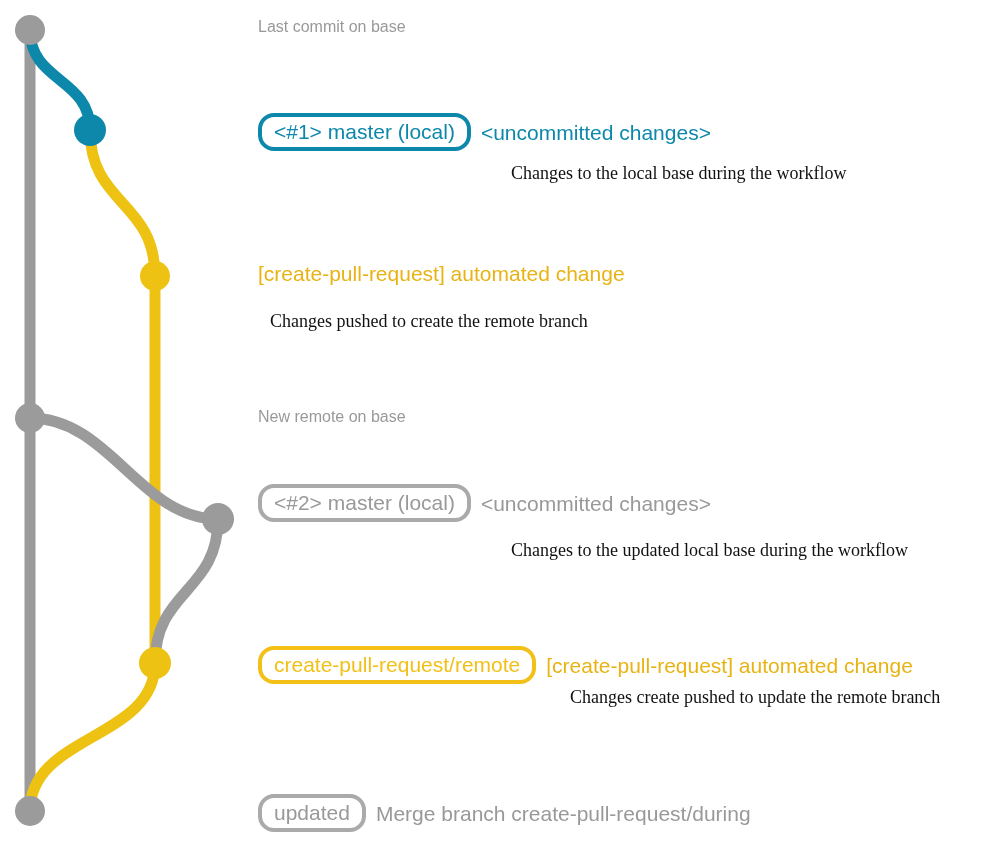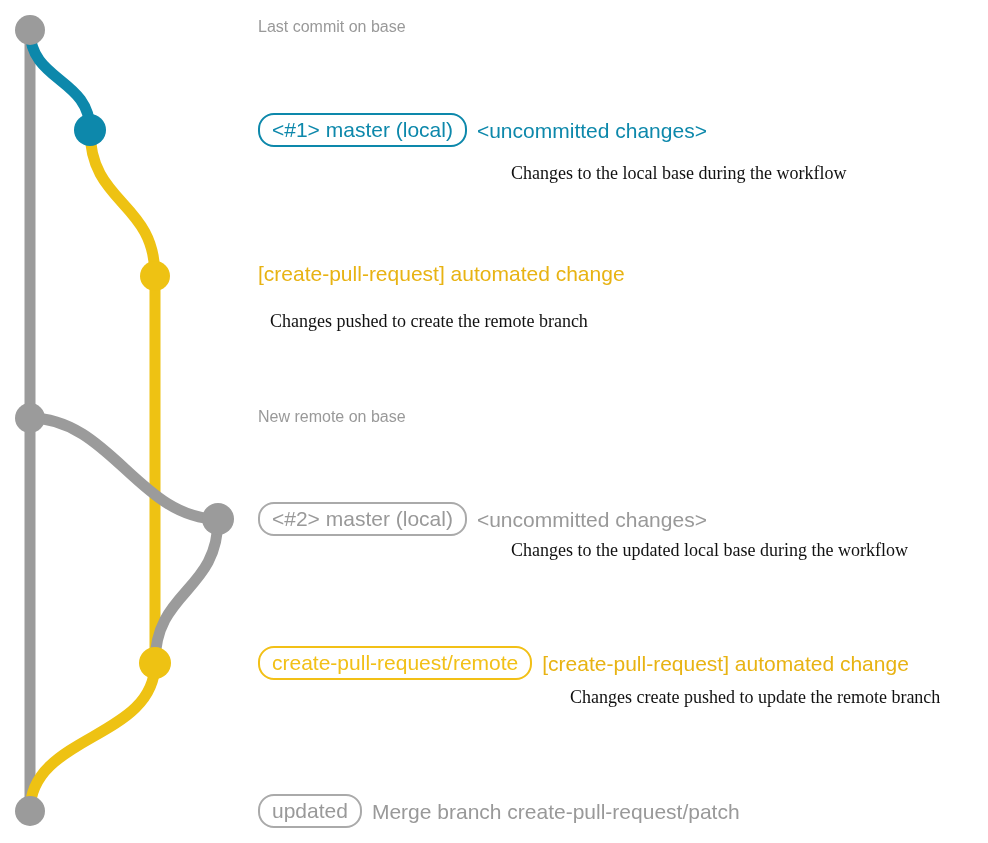--- a/index.html
+++ b/index.html
@@ -35,21 +35,21 @@
   }
   .sub {
     position: absolute;
     white-space: nowrap;
     font-family: "Liberation Serif", serif;
     font-size: 18px;
     color: #111111;
   }
   .badge {
     display: inline-block;
-    border: 2px solid #d946ef;
+    border: 4px solid #d946ef;
     border-radius: 16px;
     padding: 4px 12px 5px 12px;
     font-size: 21px;
     line-height: 1;
     background: #ffffff;
     margin-right: 10px;
   }
   .badge-teal   { border-color: #0d88ab; color: #0d88ab; }
   .badge-gray   { border-color: #aaaaaa; color: #999999; }
   .badge-gold   { border-color: #f2c017; color: #f2c017; }
@@ -113,30 +113,30 @@
   </div>
   <div class="sub" style="left:511px; top:151px;margin-top:12px;">Changes to the local base during the workflow</div>
 
   <div class="row" style="left:258px; top:263px;">
     <span class="msg msg-gold">[create-pull-request] automated change</span>
   </div>
   <div class="sub" style="left:270px; top:311px;">Changes pushed to create the remote branch</div>
 
   <div class="plain-label" style="left:258px; top:409px;">New remote on base</div>
 
-  <div class="row" style="left:258px; top:502px;">
+  <div class="row" style="left:258px; top:484px;">
     <span class="badge badge-gray">&lt;#2&gt; master (local)</span>
     <span class="msg msg-gray">&lt;uncommitted changes&gt;</span>
   </div>
   <div class="sub" style="left:511px; top:540px;text-align:right;">Changes to the updated local base during the workflow</div>
 
   <div class="row" style="left:258px; top:646px;">
     <span class="badge badge-gold">create-pull-request/remote</span>
     <span class="msg msg-gold">[create-pull-request] automated change</span>
   </div>
   <div class="sub" style="left:570px; top:687px;">Changes create pushed to update the remote branch</div>
 
   <div class="row" style="left:258px; top:794px;">
     <span class="badge badge-gray">updated</span>
-    <span class="msg msg-gray">Merge branch create-pull-request/patch</span>
+    <span class="msg msg-gray">Merge branch create-pull-request/during</span>
   </div>
 
 </div>
 
 </body></html>

